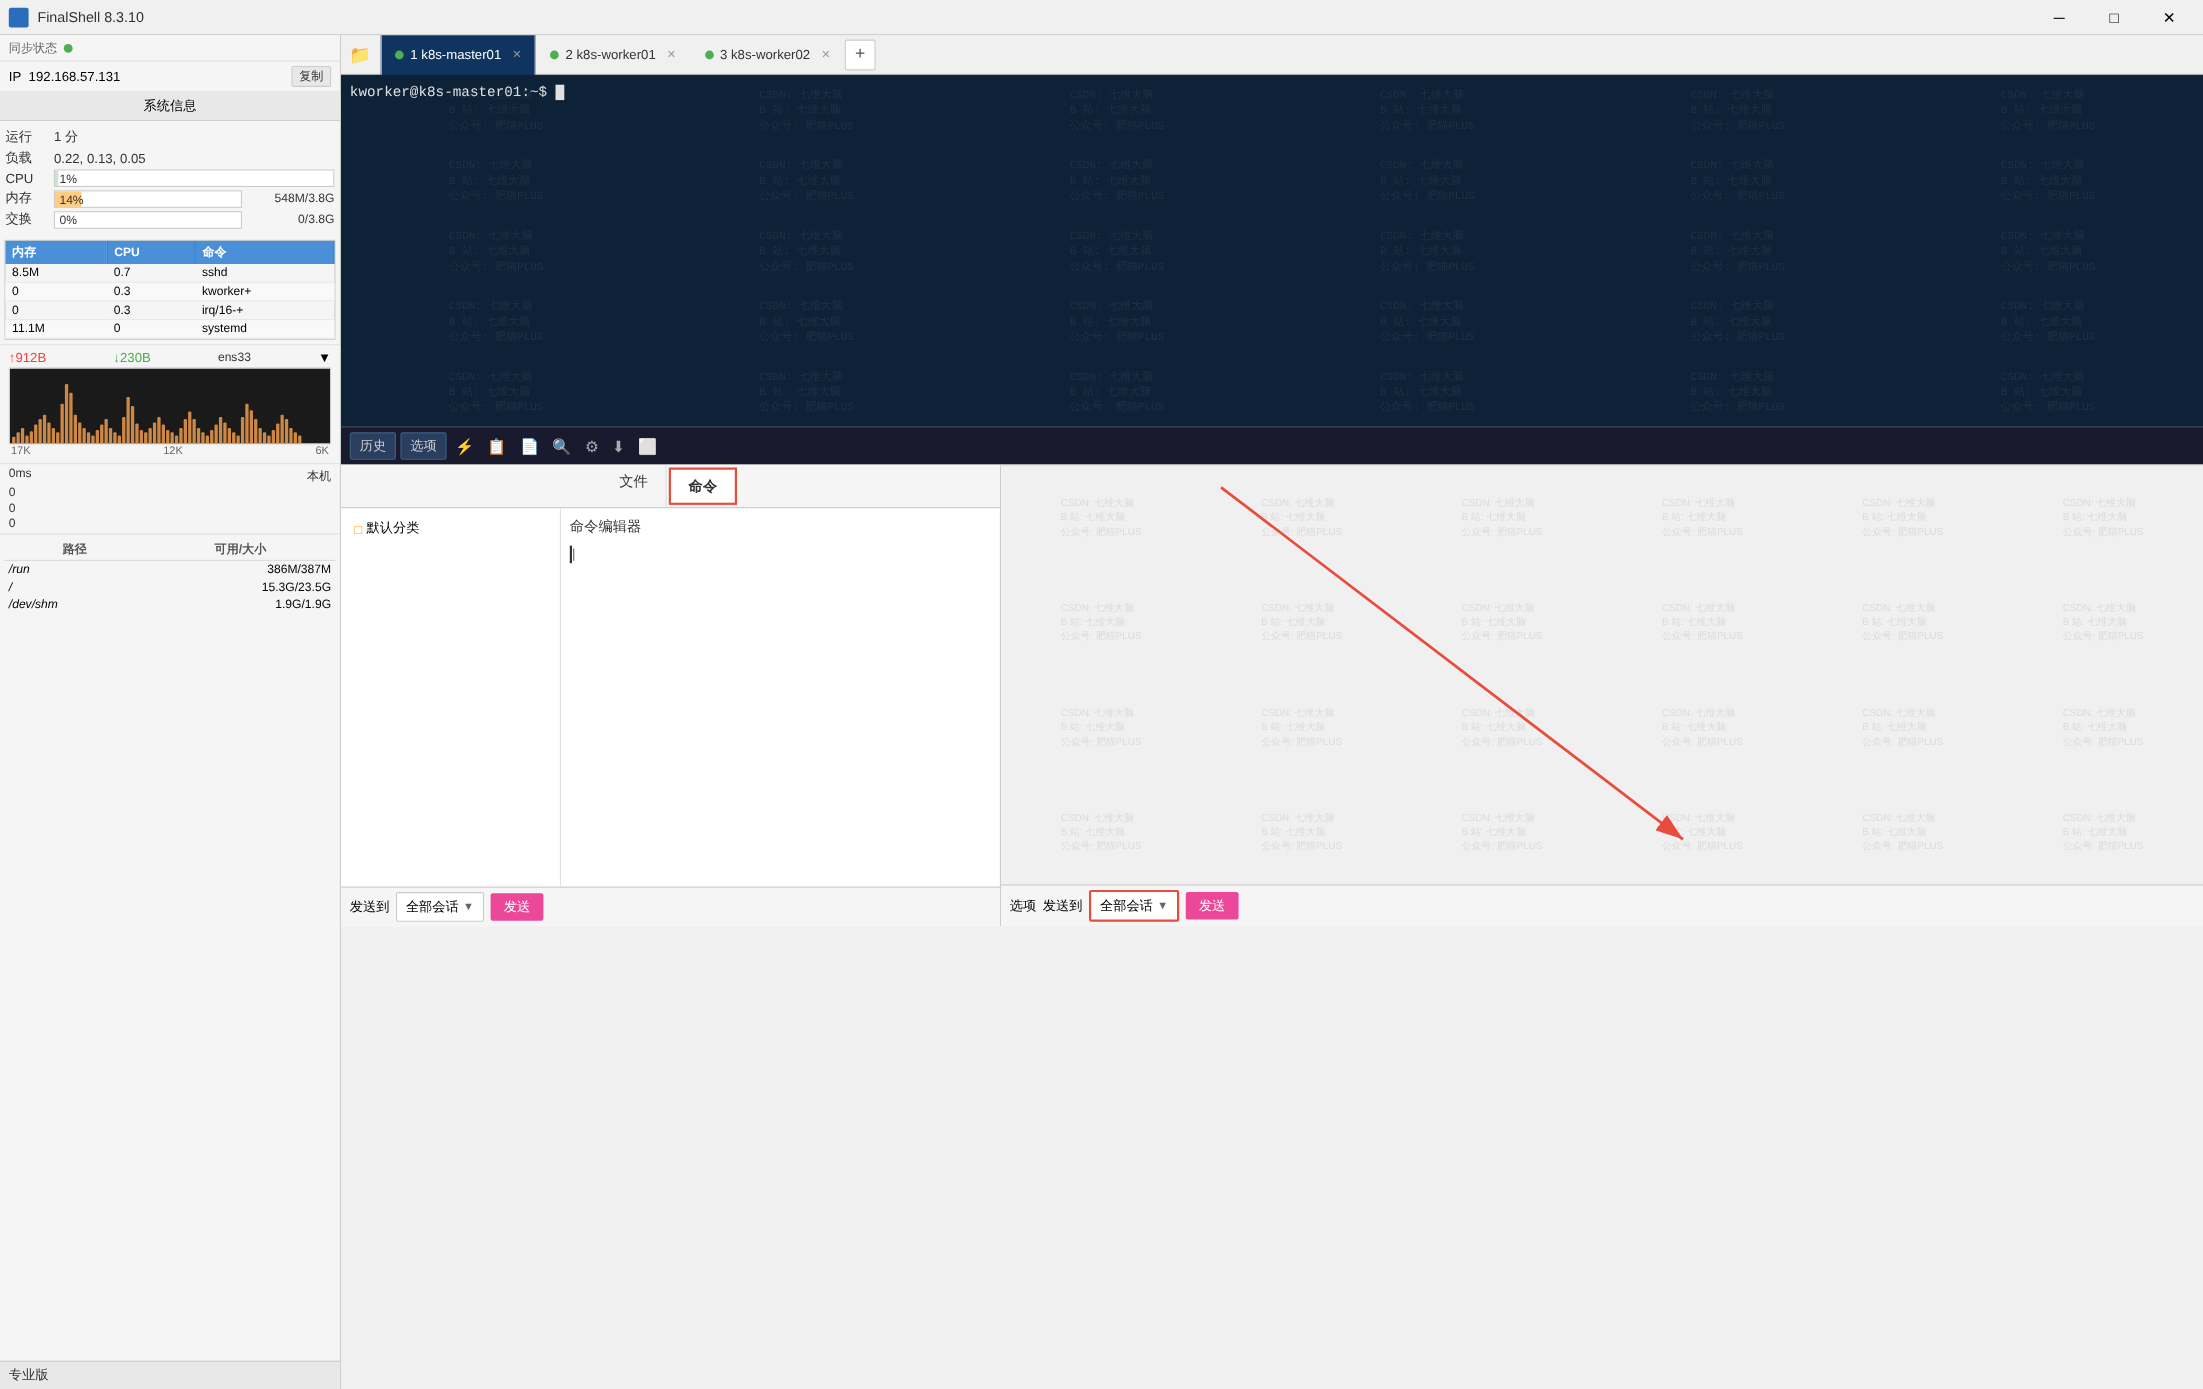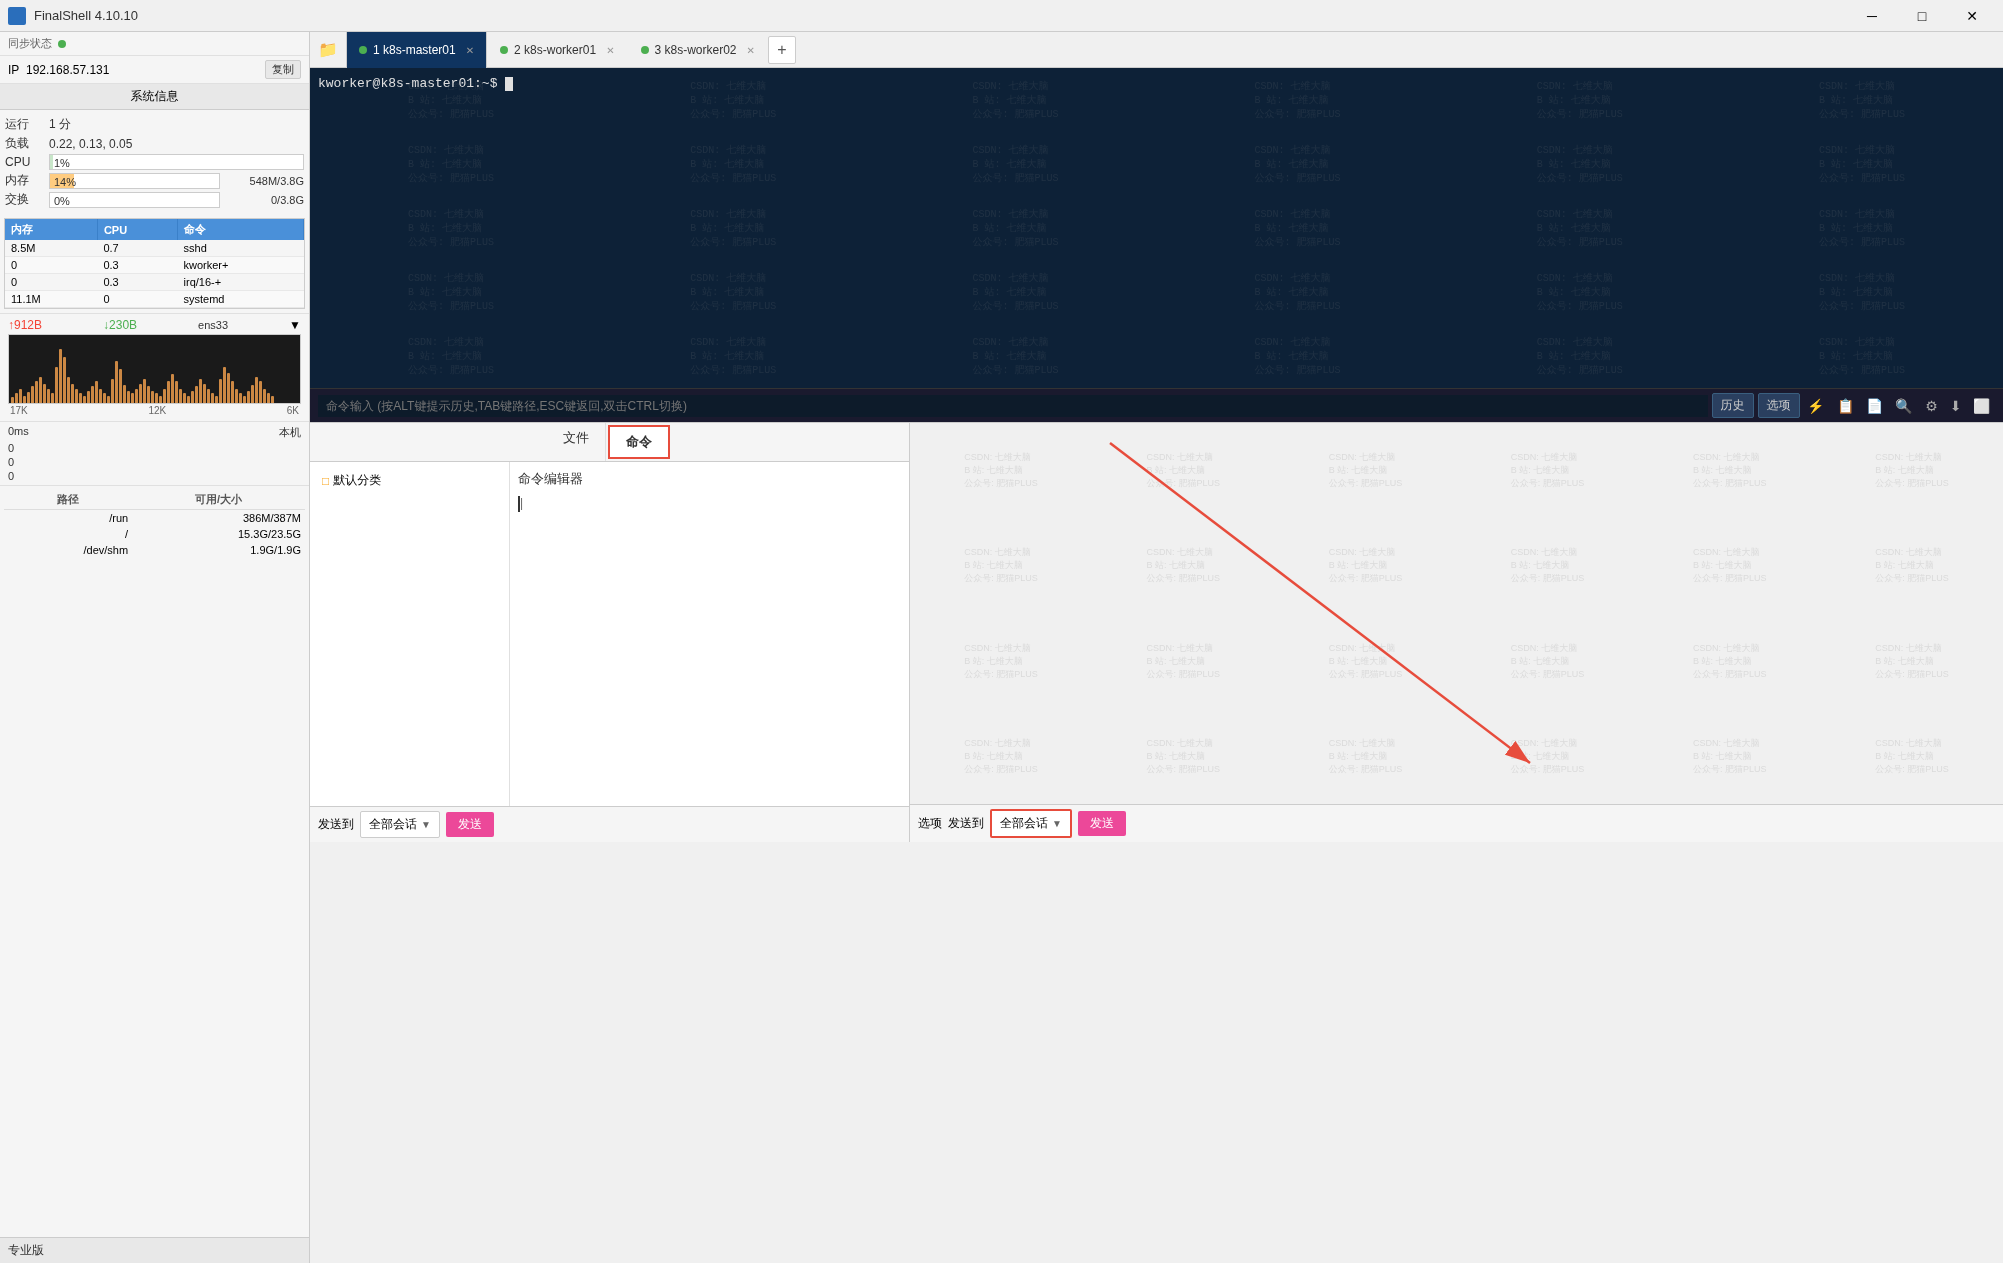--- a/index.html
+++ b/index.html
@@ -107,21 +107,21 @@
     .latency-row { display: flex; justify-content: space-between; padding: 1px 0; }
 
     
     .disk-section {
       padding: 4px 4px; position: relative; z-index: 1;
       border-top: 1px solid #e0e0e0; flex: 1;
     }
     .disk-table { width: 100%; border-collapse: collapse; font-size: 11px; }
     .disk-table th { text-align: center; color: #555; padding: 2px 4px; border-bottom: 1px solid #ddd; }
     .disk-table td { padding: 2px 4px; text-align: right; }
-    .disk-table td:first-child { text-align: right; }
+    .disk-table td:first-child { text-align: left; font-style: italic; }
 
     
     .edition-bar {
       padding: 4px 8px; background: #e8e8e8; font-size: 12px; color: #333;
       border-top: 1px solid #ccc; text-align: left;
     }
 
     
     .right-panel { flex: 1; display: flex; flex-direction: column; overflow: hidden; }
 
@@ -223,21 +223,21 @@
 
     .right-bottom-panel { flex: 1; display: flex; flex-direction: column; }
     .right-bottom-content { flex: 1; position: relative; overflow: hidden; }
   </style>
 </head>
 <body>
 
 <div class="titlebar">
   <div class="titlebar-left">
     <span class="titlebar-icon"></span>
-    <span class="titlebar-title">FinalShell 4.10.10</span>
+    <span class="titlebar-title">FinalShell 8.3.10</span>
   </div>
   <div class="titlebar-controls">
     <button class="titlebar-btn">─</button>
     <button class="titlebar-btn">□</button>
     <button class="titlebar-btn close">✕</button>
   </div>
 </div>
 
 <div class="main-container">
 
@@ -515,21 +515,20 @@
         <div class="wm-item">CSDN: 七维大脑<br>B 站: 七维大脑<br>公众号: 肥猫PLUS</div>
         <div class="wm-item">CSDN: 七维大脑<br>B 站: 七维大脑<br>公众号: 肥猫PLUS</div>
         <div class="wm-item">CSDN: 七维大脑<br>B 站: 七维大脑<br>公众号: 肥猫PLUS</div>
         <div class="wm-item">CSDN: 七维大脑<br>B 站: 七维大脑<br>公众号: 肥猫PLUS</div>
       </div>
       <span class="terminal-prompt">kworker@k8s-master01:~$</span>
       <span class="terminal-cursor"></span>
     </div>
 
     <div class="cmd-input-bar" style="position:relative;">
-      <input class="cmd-input" style="flex: 1 1 0%; background: rgb(13, 27, 42); color: rgb(204, 204, 204); border: none; outline: none; font-size: 12px; padding: 4px 8px;" placeholder="命令输入 (按ALT键提示历史,TAB键路径,ESC键返回,双击CTRL切换)">
       <div class="cmd-toolbar">
         <button class="cmd-btn">历史</button>
         <button class="cmd-btn">选项</button>
         <button class="cmd-icon-btn">⚡</button>
         <button class="cmd-icon-btn">📋</button>
         <button class="cmd-icon-btn">📄</button>
         <button class="cmd-icon-btn">🔍</button>
         <button class="cmd-icon-btn">⚙</button>
         <button class="cmd-icon-btn">⬇</button>
         <button class="cmd-icon-btn">⬜</button>

